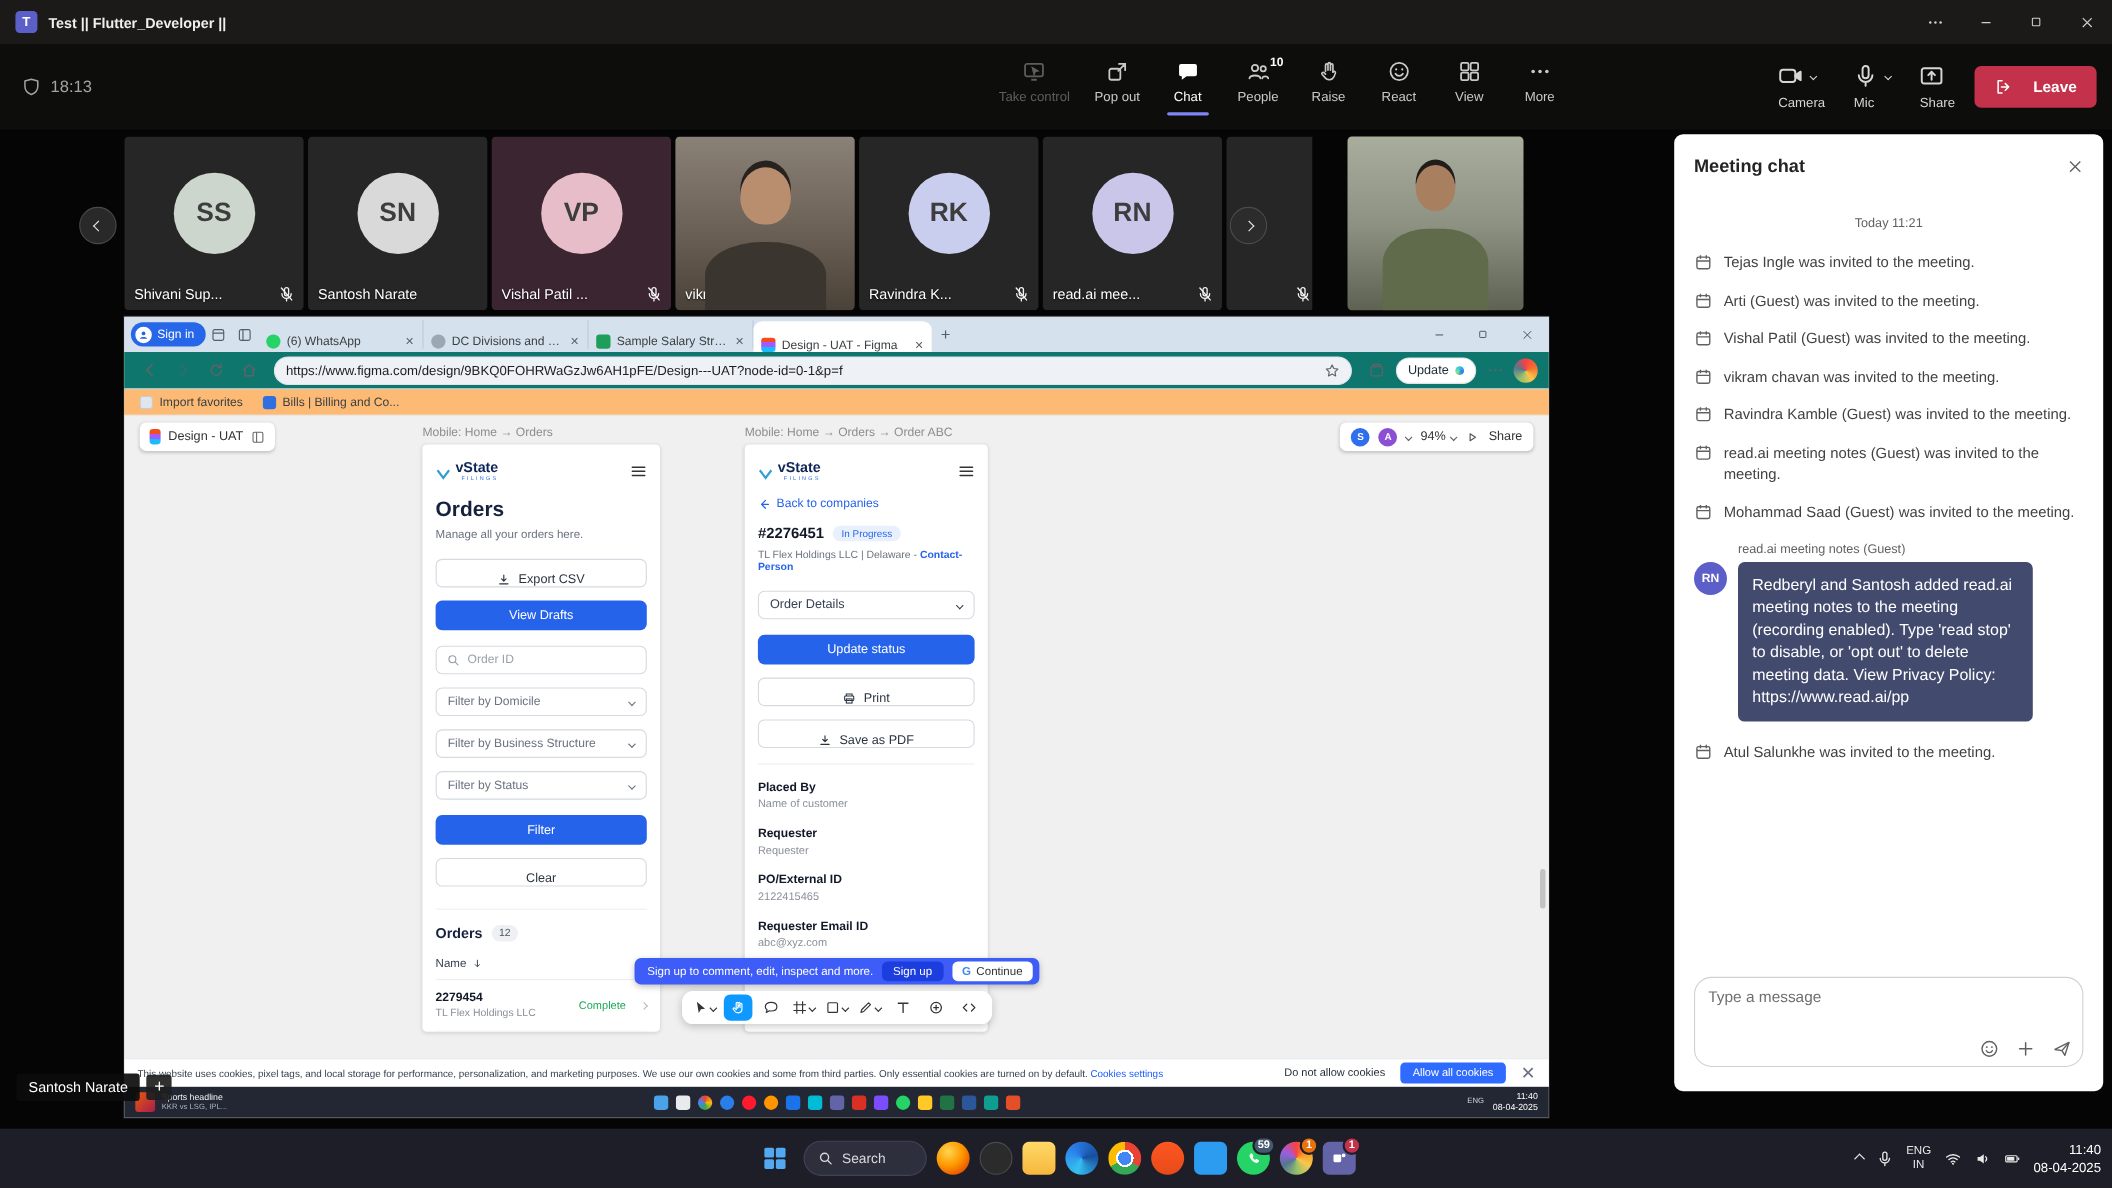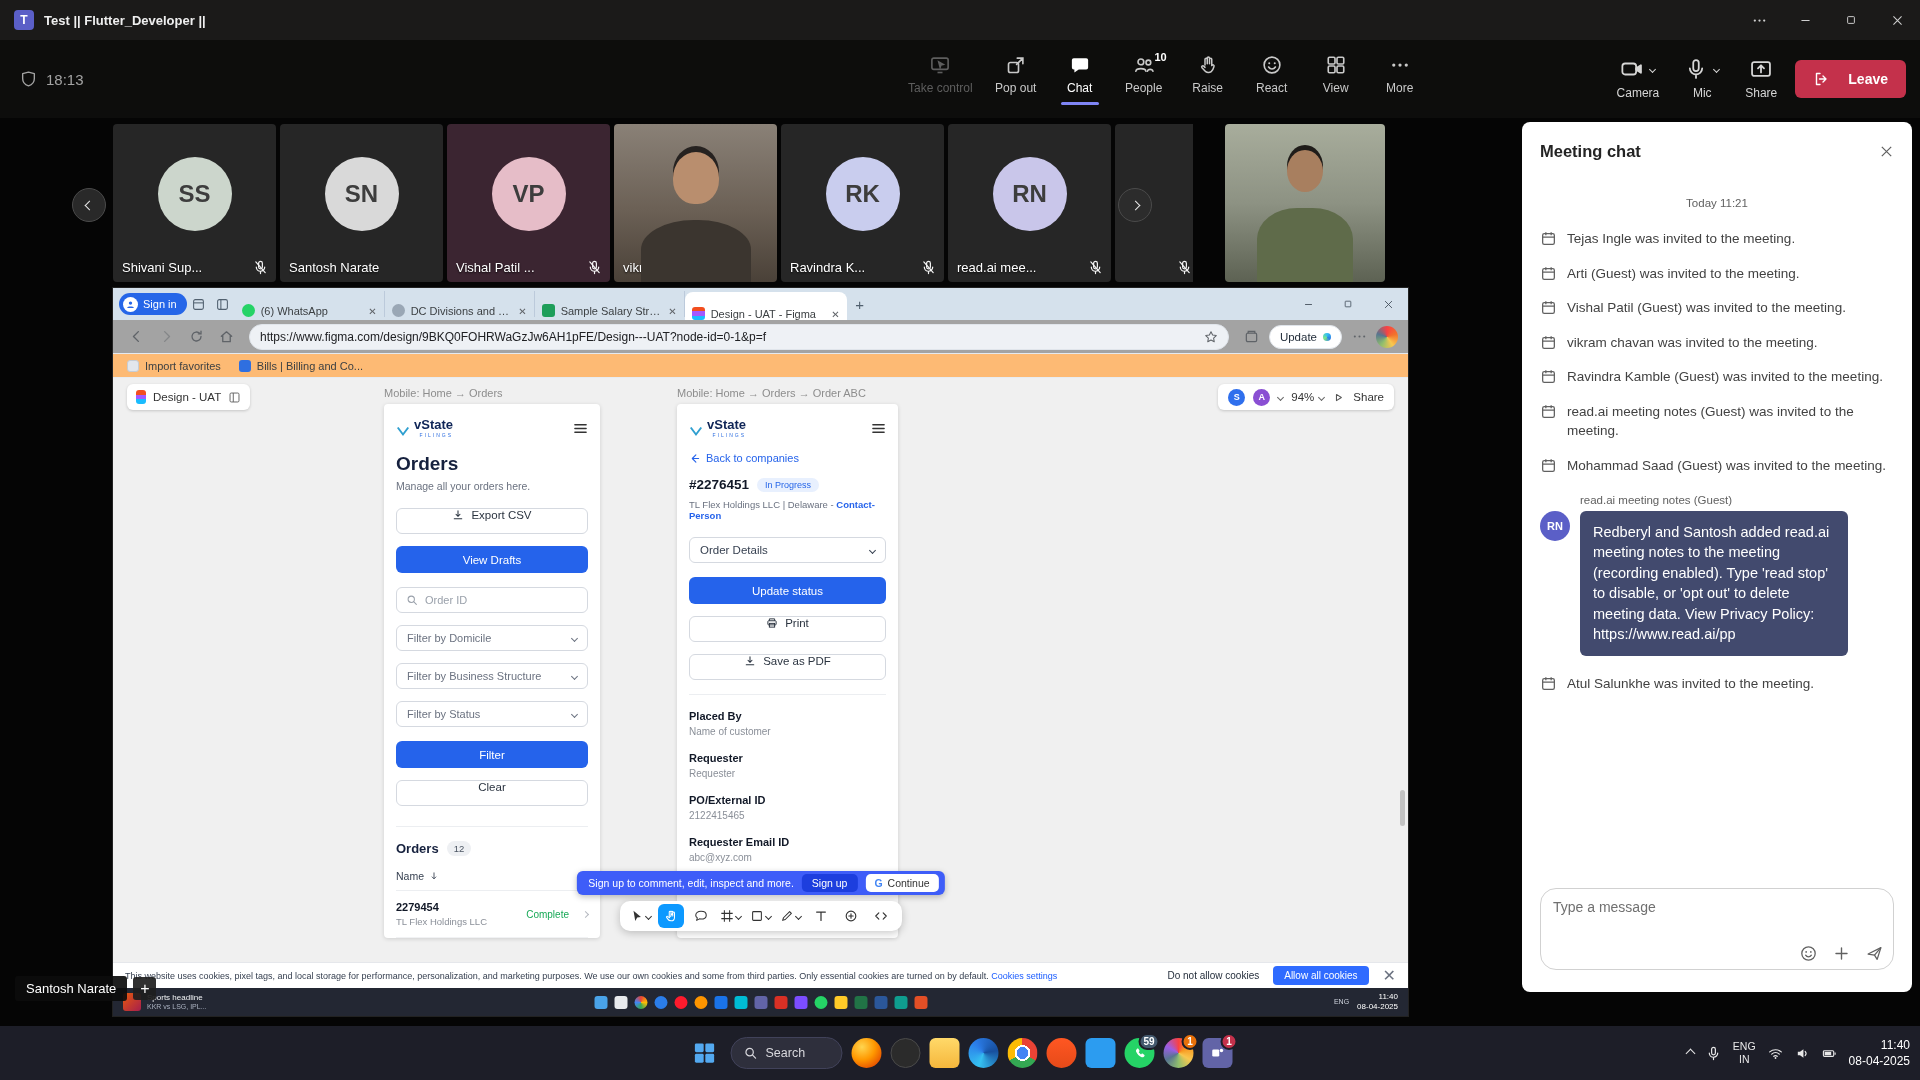--- a/index.html
+++ b/index.html
@@ -22,21 +22,21 @@
   .timer{position:absolute;left:20px;top:50%;transform:translateY(-50%);display:flex;align-items:center;gap:9px;font-size:15px;color:#a3a3a3}
   .mb-group{position:absolute;top:7px;display:flex;align-items:flex-start;gap:2px}
   .g1{left:898px}
   .g2{right:14px;gap:10px;align-items:center;top:0;height:78px}
   .mbtn{display:flex;flex-direction:column;align-items:center;gap:6px;font-size:12px;color:#c9c9c9;padding:8px 10px 10px;min-width:62px;position:relative;cursor:pointer}
   .mbtn svg{width:20px;height:20px}
   .mbtn.disabled{color:#5e5e5e}
   .mbtn.active{color:#fff}
   .mbtn.active::after{content:"";position:absolute;left:50%;transform:translateX(-50%);bottom:0;width:38px;height:3px;border-radius:2px;background:#7f85f5}
   .pbadge{position:absolute;top:4px;right:8px;font-size:11px;font-weight:bold;color:#fff}
-  .devbtn{display:flex;flex-direction:column;align-items:center;gap:6px;font-size:12px;color:#d6d6d6;padding:6px 8px;cursor:pointer}
+  .devbtn{display:flex;flex-direction:column;align-items:flex-start;gap:6px;font-size:12px;color:#d6d6d6;padding:6px 8px;cursor:pointer}
   .devbtn .ic-row{display:flex;align-items:center;gap:7px}
   .devbtn svg{width:22px;height:22px}
   .leave{background:#c4314b;color:#fff;border:none;border-radius:6px;height:38px;padding:0 18px;display:flex;align-items:center;gap:19px;font-size:14px;font-weight:bold;cursor:pointer}
   .leave svg{width:16px;height:16px}
 
   
   .stage{position:relative;height:908px;background:#050505}
 
   
   .strip{position:absolute;left:113px;top:6px;width:1080px;height:158px;display:flex;gap:4px;overflow:hidden}
@@ -63,21 +63,21 @@
   .signin .sav{width:15px;height:15px;border-radius:50%;background:#fff;color:#2666e8;display:flex;align-items:center;justify-content:center}
   .tsic{width:24px;height:24px;display:flex;align-items:center;justify-content:center;color:#51606f;cursor:pointer}
   .btab{height:26px;width:150px;display:flex;align-items:flex-end;gap:6px;padding:0 7px;font-size:11px;color:#3c4043;border-right:1px solid #bccadb;cursor:pointer}
   .btab .tt{flex:1;white-space:nowrap;overflow:hidden;text-overflow:ellipsis}
   .btab .tx{color:#5f6368;font-size:10px}
   .btab.active{background:#fff;border-radius:8px 8px 0 0;height:28px;margin-top:4px;border-right:none;width:162px}
   .fvi{width:13px;height:13px;border-radius:3px;flex:0 0 auto}
   .newtab{width:26px;height:26px;display:flex;align-items:center;justify-content:center;color:#51606f;font-size:15px;cursor:pointer}
   .bwc{margin-left:auto;display:flex;height:100%}
   .bwinbtn{width:40px;height:100%;display:flex;align-items:center;justify-content:center;color:#44505c;cursor:pointer}
-  .addrbar{height:34px;background:#a3a3a3;display:flex;align-items:center;gap:4px;padding:0 10px;border-bottom:1px solid #e4e9ef}
+  .addrbar{height:34px;background:#0f766e;display:flex;align-items:center;gap:4px;padding:0 10px;border-bottom:1px solid #e4e9ef}
   .navic{width:26px;height:26px;display:flex;align-items:center;justify-content:center;color:#5f6368;cursor:pointer}
   .navic svg{width:15px;height:15px}
   .urlpill{flex:1;height:26px;border-radius:13px;background:#eef1f5;border:1px solid #e0e5eb;display:flex;align-items:center;padding:0 10px;gap:8px;margin:0 6px}
   .urltxt{flex:1;font-size:12px;color:#202124;white-space:nowrap;overflow:hidden}
   .updatechip{height:24px;border-radius:12px;background:#fff;border:1px solid #dfe4ea;display:flex;align-items:center;gap:6px;padding:0 10px;font-size:11.5px;color:#1f2a37;cursor:pointer}
   .updot{width:8px;height:8px;border-radius:50%;background:conic-gradient(#35c1f1,#2b7de9,#7ee787,#35c1f1)}
   .bavatar{width:22px;height:22px;border-radius:50%;background:conic-gradient(#f94144,#f3722c,#f9c74f,#90be6d,#577590,#f94144);cursor:pointer}
   .favbar{height:24px;background:#fdba74;display:flex;align-items:center;gap:18px;padding:0 14px;font-size:11px;color:#3c4043;border-bottom:1px solid #e8ecf1}
   .favitem{display:flex;align-items:center;gap:6px;cursor:pointer}
   .favsq{width:12px;height:12px;border-radius:3px}
@@ -92,21 +92,21 @@
   .f1{left:271px;width:216px;height:534px}
   .f2{left:564px;width:221px;height:534px}
   .mhead{display:flex;align-items:center;justify-content:space-between;margin-top:2px}
   .vlogo{display:flex;align-items:flex-end;gap:4px}
   .vmark{width:14px;height:14px;color:#2f9fd0}
   .vtxt{font-size:13px;font-weight:bold;color:#0f2557;line-height:1}
   .vsub{font-size:5px;letter-spacing:2px;color:#2f6fe0;margin-top:1px;text-align:right}
   .burger{color:#333;cursor:pointer}
   .mtitle{font-size:19px;font-weight:bold;color:#16213e;margin-top:15px}
   .msub{font-size:10.5px;color:#6b7280;margin-top:5px}
-  .obtn{width:100%;height:26px;border:1px solid #d5d9e0;background:#fff;border-radius:6px;font-size:11.5px;color:#2b3440;display:flex;align-items:flex-start;justify-content:center;gap:7px;cursor:pointer;font-family:inherit}
+  .obtn{width:100%;height:26px;border:1px solid #d5d9e0;background:#fff;border-radius:6px;font-size:11.5px;color:#2b3440;display:flex;align-items:flex-end;justify-content:center;gap:7px;cursor:pointer;font-family:inherit}
   .bbtn{width:100%;height:27px;border:none;background:#2563eb;border-radius:6px;font-size:11.5px;color:#fff;display:flex;align-items:center;justify-content:center;cursor:pointer;font-family:inherit}
   .minput{width:100%;height:26px;border:1px solid #d5d9e0;border-radius:6px;display:flex;align-items:center;gap:7px;padding:0 9px;color:#9aa1ab;font-size:11px;cursor:text}
   .msel{width:100%;height:26px;border:1px solid #d5d9e0;border-radius:6px;display:flex;align-items:center;justify-content:space-between;padding:0 10px;color:#6b7280;font-size:11px;cursor:pointer}
   .mt16{margin-top:16px}.mt12{margin-top:12px}.mt14{margin-top:14px}
   .msec{display:flex;align-items:center;gap:8px;margin-top:20px;padding-top:14px;border-top:1px solid #eceef1}
   .msec .t{font-size:13px;font-weight:bold;color:#16213e}
   .mbadge{background:#eef0f3;border-radius:9px;font-size:9.5px;color:#4b5563;padding:2px 7px}
   .mcol{display:flex;align-items:center;gap:5px;font-size:10.5px;color:#374151;margin-top:14px;padding-bottom:8px;border-bottom:1px solid #eceef1}
   .mrow{display:flex;align-items:center;padding:10px 0;border-bottom:1px solid #f1f2f4;cursor:pointer}
   .mrow .ids{flex:1}

